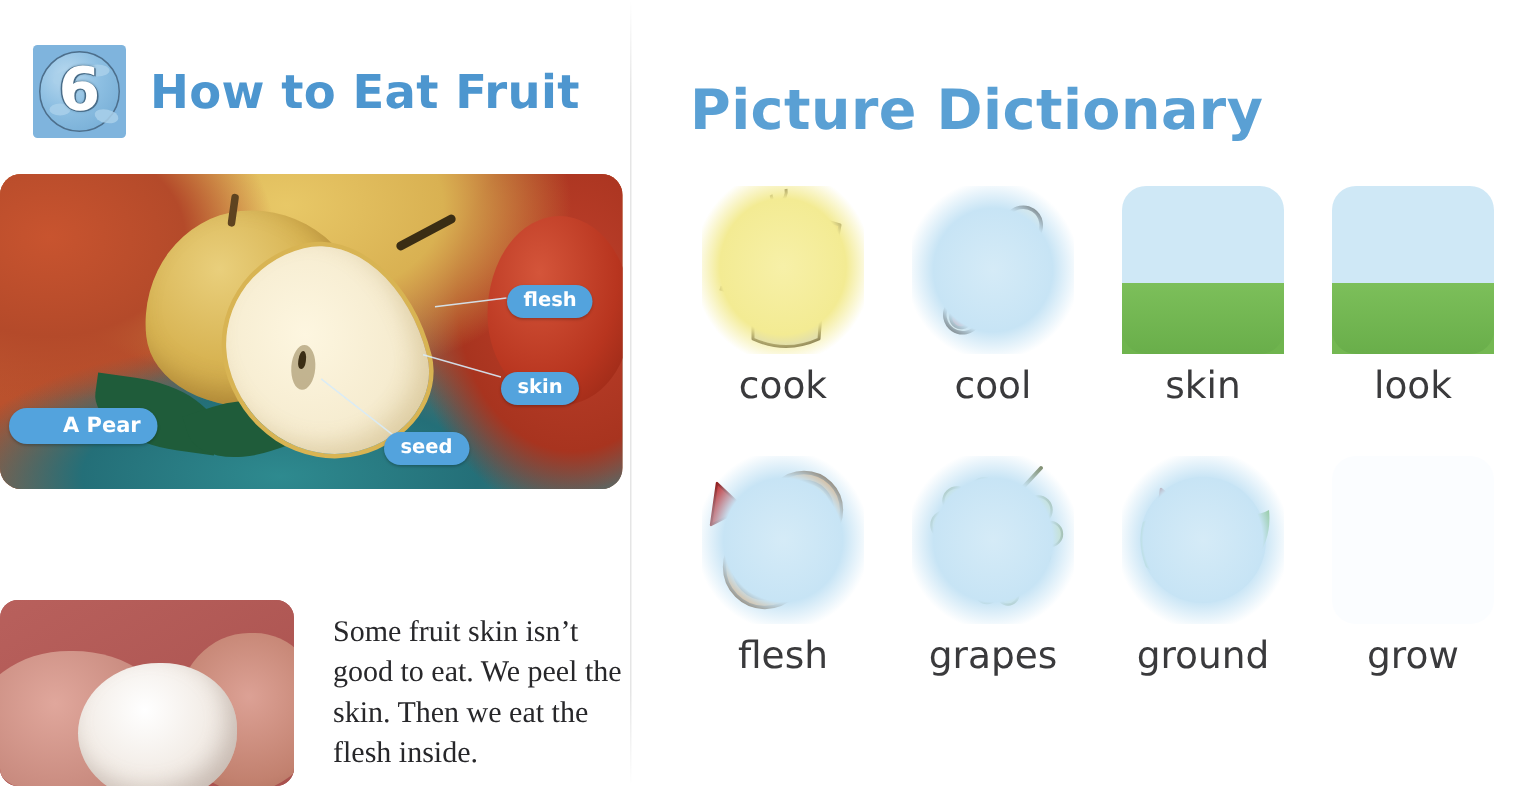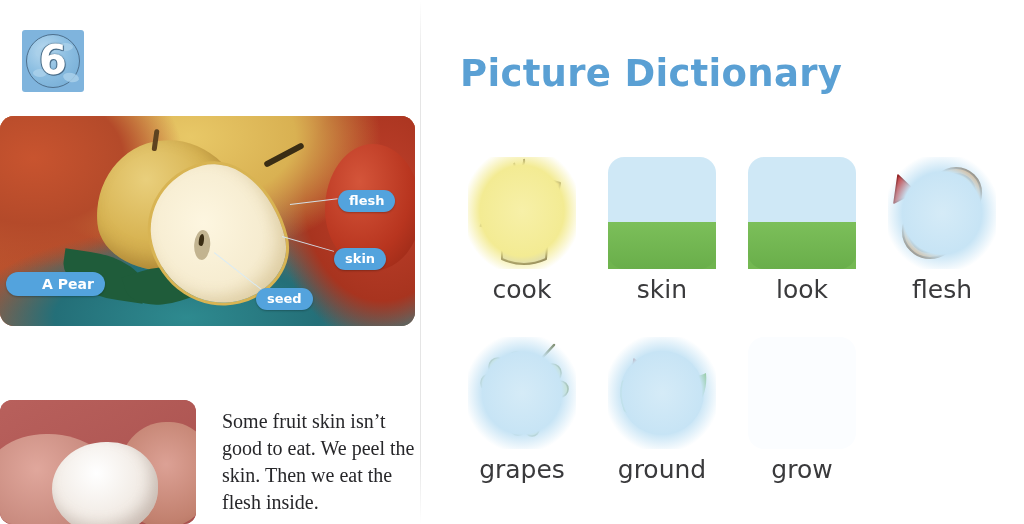--- a/index.html
+++ b/index.html
@@ -102,21 +102,21 @@
     border-radius:52% 48% 50% 50%;box-shadow:inset -6px -8px 14px rgba(160,140,130,.4);}
 
   
   .right-page{position:absolute;left:420px;top:4px;width:656px;height:524px;}
   .dict-title{position:absolute;left:40px;top:48px;
     font-family:"DejaVu Sans", sans-serif;font-weight:700;font-size:37px;color:#5aa0d4;
     letter-spacing:.3px;white-space:nowrap;}
 
   .dict-grid{position:absolute;left:32px;top:120px;width:560px;
     display:grid;grid-template-columns:repeat(4,1fr);grid-template-rows:repeat(2,180px);}
-  .dict-cell{display:flex;flex-direction:column;align-items:center;justify-content:flex-end;}
+  .dict-cell{display:flex;flex-direction:column;align-items:center;justify-content:flex-start;}
   .dict-art{width:108px;height:112px;position:relative;}
   .dict-word{margin-top:6px;font-family:"DejaVu Sans", sans-serif;font-size:25px;color:#3a3a3c;}
 
   .art-bg{position:absolute;inset:0;}
   .bg-yellow{background:radial-gradient(ellipse at 50% 48%,#f7f0a8 0%,#f3eb93 55%,rgba(243,235,147,0) 78%);border-radius:16px;}
   .bg-blue{background:radial-gradient(ellipse at 50% 50%,#d5ebf7 0%,#c7e4f5 52%,rgba(199,228,245,0) 76%);border-radius:16px;}
   .bg-scene{background:linear-gradient(to bottom,#cfe8f6 0%,#cfe8f6 58%,#7cbf5a 58%,#69ae4a 100%);border-radius:16px;}
   .bg-white{background:#fbfdff;border-radius:16px;}
 
   svg{display:block;}
@@ -133,20 +133,21 @@
     <div class="chapter-badge">
       <div class="globe">
         <span class="c1"></span>
           <span class="c2"></span>
           <span class="c3"></span>
           <span class="c4"></span>
       </div>
       <div class="num">6</div>
     </div>
 
+    <div class="chapter-title">How to Eat Fruit</div>
 
     <div class="pear-photo">
       <div class="bg"></div>
       <div class="redfruit"></div>
       <div class="whole-pear"></div>
       <div class="leaf l1"></div>
       <div class="leaf l2"></div>
       <div class="half-pear">
         <div class="core"></div>
           <div class="pip"></div>
@@ -203,20 +204,44 @@
             </g>
             <g stroke="#3a3027" stroke-width="2" fill="none">
               <path d="M44 16 q4 -6 2 -10"></path>
                 <path d="M52 12 q5 -5 4 -10"></path>
             </g>
           </svg>
         </div>
         <div class="dict-word">cook</div>
       </div>
 
+      <div class="dict-cell">
+        <div class="dict-art">
+          <div class="art-bg bg-blue"></div>
+          <svg width="108" height="112" viewBox="0 0 108 112">
+            <g transform="rotate(34 54 56)">
+              <rect x="42" y="8" width="24" height="96" rx="12" fill="#f2efd9" stroke="#3a3027" stroke-width="2.4"></rect>
+              <rect x="48" y="16" width="12" height="80" rx="6" fill="#e6e2c8" stroke="#6b6552" stroke-width="1.4"></rect>
+              <g stroke="#3a3027" stroke-width="1.6">
+                <line x1="49" y1="24" x2="57" y2="24"></line>
+                  <line x1="49" y1="32" x2="55" y2="32"></line>
+                <line x1="49" y1="40" x2="57" y2="40"></line>
+                  <line x1="49" y1="48" x2="55" y2="48"></line>
+                <line x1="49" y1="56" x2="57" y2="56"></line>
+                  <line x1="49" y1="64" x2="55" y2="64"></line>
+                <line x1="49" y1="72" x2="57" y2="72"></line>
+                  <line x1="49" y1="80" x2="55" y2="80"></line>
+              </g>
+              <circle cx="54" cy="94" r="7" fill="#c33" stroke="#3a3027" stroke-width="2"></circle>
+            </g>
+            <path d="M84 34 L70 50 L76 50 L62 72 L78 60 L74 60 L90 42 Z" fill="#c32020" stroke="#8e1414" stroke-width="1.5" stroke-linejoin="round"></path>
+          </svg>
+        </div>
+        <div class="dict-word">cool</div>
+      </div>
 
       <div class="dict-cell">
         <div class="dict-art">
           <div class="art-bg bg-scene"></div>
           <svg width="108" height="112" viewBox="0 0 108 112">
             <path d="M0 66 q28 -12 54 -2 q26 10 54 4 L108 112 L0 112 Z" fill="#6fb44e"></path>
             <path d="M10 84 q34 -14 66 -2" stroke="#3d6b2a" stroke-width="2" fill="none"></path>
             <g stroke="#3a3027" stroke-width="2" stroke-linejoin="round">
               <path d="M14 36 q16 -22 40 -10 q14 6 18 14 q-14 10 -34 8 q-18 -2 -24 -12 Z" fill="#cfc3a4"></path>
               <path d="M20 22 q14 -12 28 0 q-10 14 -28 12 Z" fill="#4a4438"></path>

